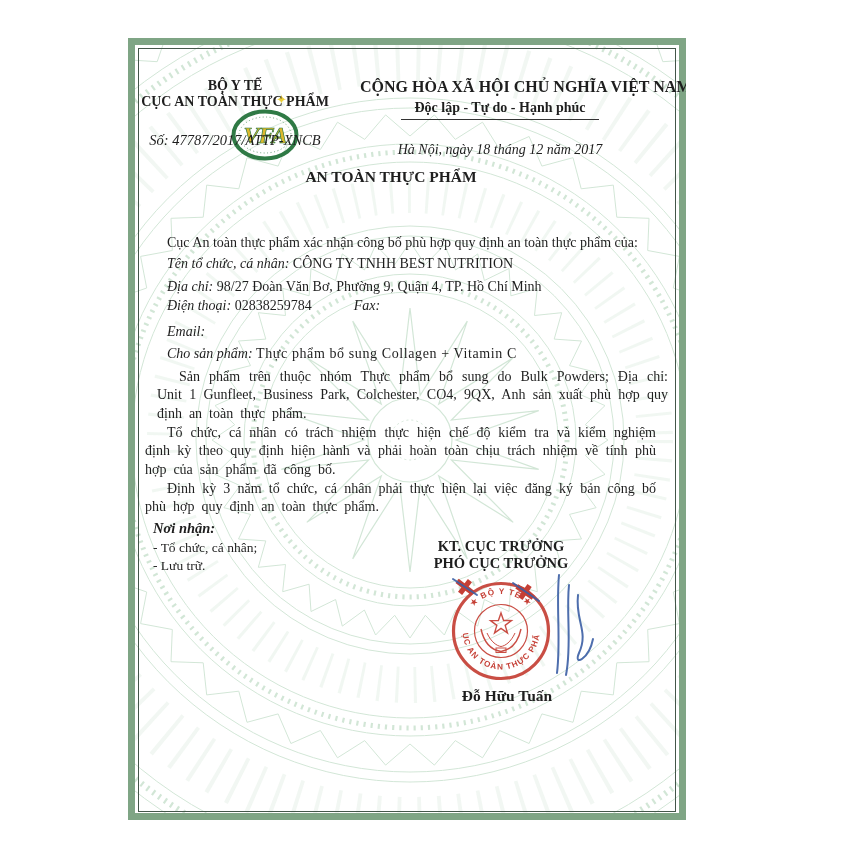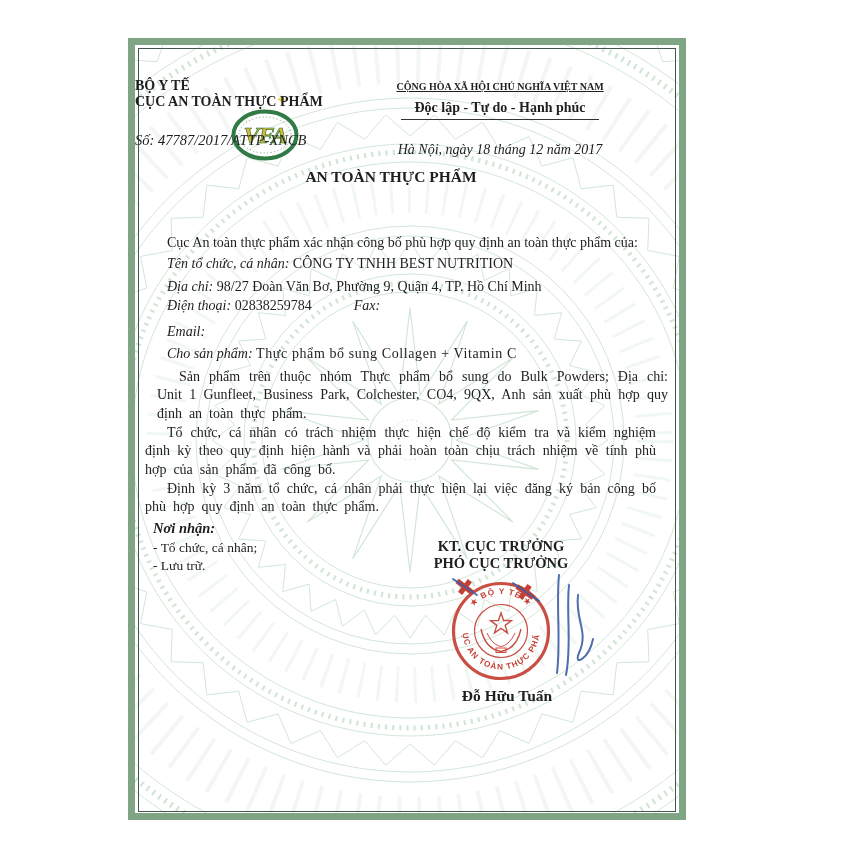--- a/index.html
+++ b/index.html
@@ -5,30 +5,30 @@
   html,body{margin:0;padding:0;background:#ffffff;}
   .stage{position:relative;width:846px;height:846px;background:#ffffff;overflow:hidden;
          font-family:"Liberation Serif","DejaVu Serif",serif;color:#1e1e1e;}
   .frame-outer{position:absolute;left:128px;top:38px;width:558px;height:782px;
                border:7px solid #7fa585;box-sizing:border-box;}
   .frame-inner{position:absolute;left:138px;top:48px;width:538px;height:764px;
                border:1px solid #44564a;box-sizing:border-box;}
   .content{position:absolute;left:128px;top:38px;width:558px;height:782px;overflow:hidden;}
   .wm{position:absolute;left:0;top:0;}
 
-  .hdr-left{position:absolute;left:7px;top:40px;width:200px;z-index:3;}
+  .hdr-left{position:absolute;left:7px;top:40px;width:200px;text-align:center;z-index:3;}
   .hdr-left .l1{font-weight:bold;font-size:14px;line-height:16px;white-space:nowrap;}
   .hdr-left .l2{font-weight:bold;font-size:14px;line-height:16px;white-space:nowrap;}
   .doc-number{font-style:italic;font-size:14.5px;margin-top:22px;white-space:nowrap;}
 
   .vfa{position:absolute;left:103px;top:70px;z-index:2;}
   .sparkle{position:absolute;left:148px;top:54px;z-index:2;color:#ecce39;font-size:13px;}
 
   .hdr-right{position:absolute;left:232px;top:40px;width:280px;text-align:center;z-index:3;}
-  .hdr-right .country{font-weight:bold;font-size:10px;line-height:17px;white-space:nowrap;text-decoration:underline;}
+  .hdr-right .country{font-weight:bold;font-size:16px;line-height:17px;white-space:nowrap;}
   .hdr-right .motto{font-weight:bold;font-size:14px;line-height:17px;margin-top:4px;white-space:nowrap;}
   .hdr-right .rule{width:198px;height:0;border-bottom:1.4px solid #333;margin:3px auto 0 auto;}
   .hdr-right .pdate{font-style:italic;font-size:14px;margin-top:22px;white-space:nowrap;}
 
   .doc-title{position:absolute;left:113px;top:130px;width:300px;text-align:center;
              font-weight:bold;font-size:15.5px;line-height:17.5px;z-index:3;}
 
   .bodytext{position:absolute;left:17px;width:511px;font-size:14px;z-index:3;}
   .intro{top:183px;text-indent:22px;}
   .frow{text-indent:22px;white-space:nowrap;}

